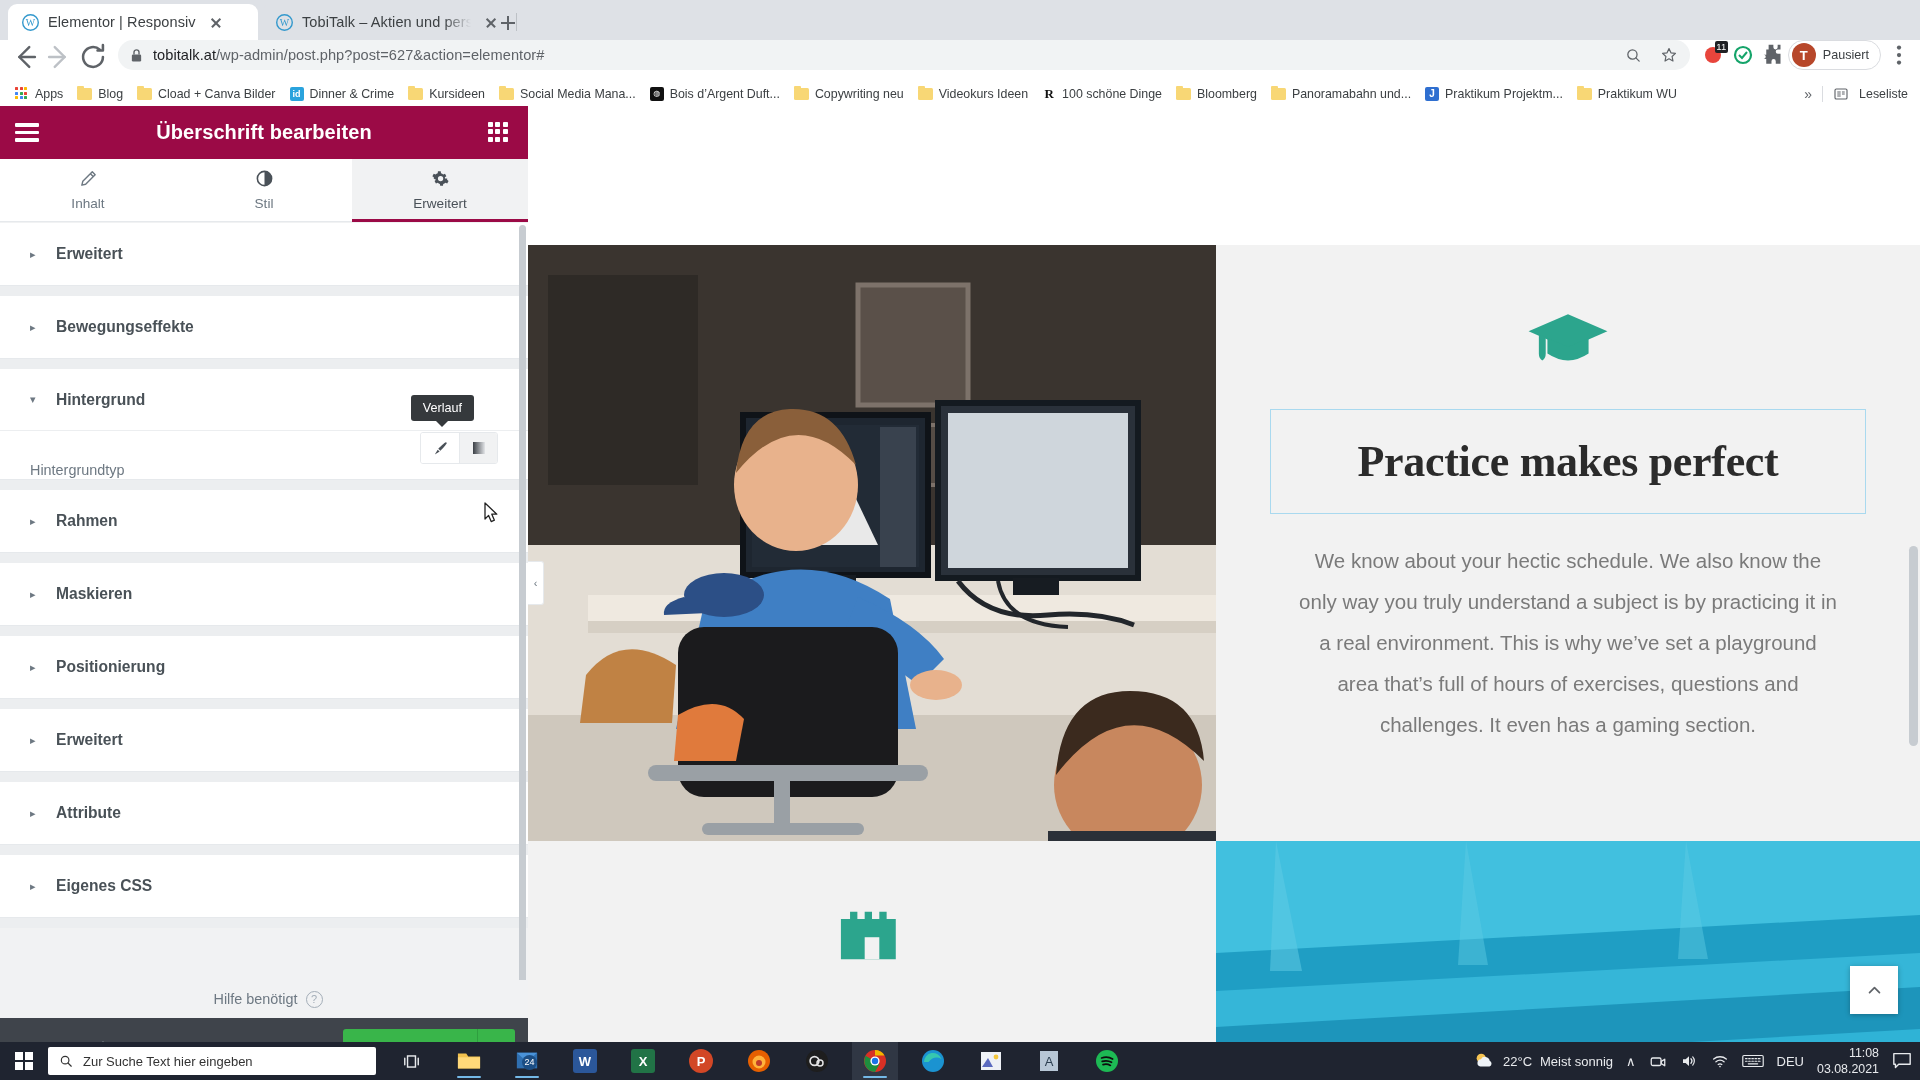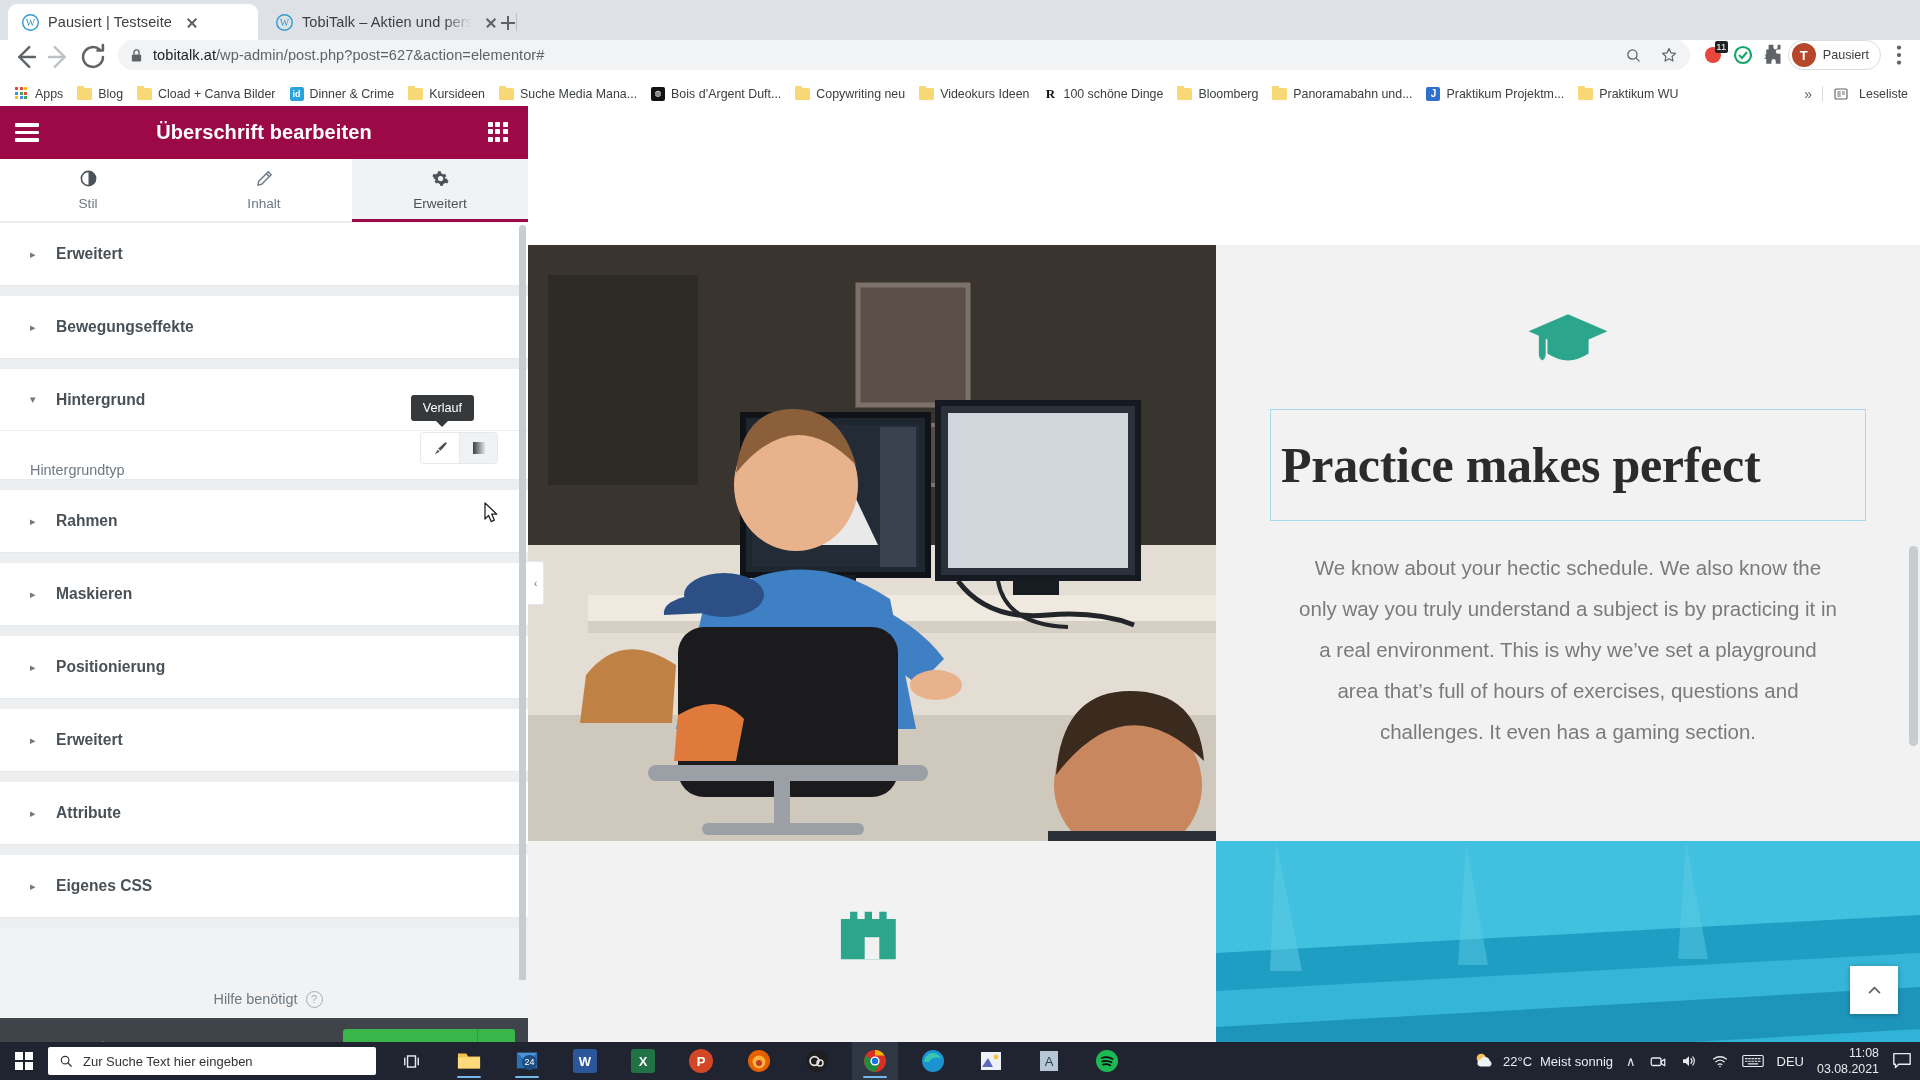--- a/index.html
+++ b/index.html
@@ -151,21 +151,21 @@
   
   .canvas { position: absolute; left: 528px; top: 106px; width: 1392px; height: 974px; background: #fff; overflow: hidden; }
   .canvas-inner { position: absolute; left: 0; top: 0; width: 1392px; height: 974px; }
 
   .row1 { position: absolute; left: 0; top: 139px; width: 1392px; height: 596px; display: flex; }
   .photo { width: 688px; height: 596px; position: relative; overflow: hidden; background: #2b2b2b; }
   .half-right { flex: 1; background: #f2f2f2; display: flex; flex-direction: column; align-items: center;
                 padding: 64px 54px 0 54px; }
   .cap-icon { width: 86px; height: 60px; margin-bottom: 40px; }
   .headline-box { width: 100%; border: 1px solid #a9d9ef; padding: 26px 10px; margin-bottom: 26px; }
-  .headline { font-family: "Liberation Serif", serif; font-size: 50px; color: #2b2b2b; font-weight: 700; letter-spacing: -.3px; }
+  .headline { font-family: "Liberation Serif", serif; font-size: 44px; color: #2b2b2b; text-align: center; font-weight: 700; letter-spacing: -.3px; }
   .blurb { font-size: 20.5px; line-height: 2.0; color: #7a7a7a; text-align: center; max-width: 540px; }
 
   .row2 { position: absolute; left: 0; top: 735px; width: 1392px; height: 260px; display: flex; }
   .half-left2 { width: 688px; background: #f2f2f2; display: flex; justify-content: center; padding-top: 56px; }
   .castle-icon { width: 76px; height: 64px; }
   .pool { flex: 1; position: relative; overflow: hidden; background: #2fa8c8; }
 
   .canvas-handle {
     position: absolute; left: 0; top: 455px; width: 16px; height: 44px; background: #fff;
     border: 1px solid #e6e9ec; border-left: none; border-radius: 0 3px 3px 0;
@@ -202,21 +202,21 @@
 
 <div class="browser">
 
   <div class="tabstrip">
 
     <div class="tab active" style="left:8px; width:250px;">
       <svg class="tab-fav" viewBox="0 0 24 24">
         <circle cx="12" cy="12" r="11" fill="none" stroke="#3499cd" stroke-width="2"></circle>
         <text x="12" y="17" font-size="14" font-family="Liberation Serif, serif" fill="#3499cd" text-anchor="middle">W</text>
       </svg>
-      <span class="tab-title">Pausiert | Testseite</span>
+      <span class="tab-title">Elementor | Responsiv</span>
       <span class="tab-close"></span>
     </div>
 
     <div class="tab inactive" style="left:262px; width:250px;">
       <svg class="tab-fav" viewBox="0 0 24 24">
         <circle cx="12" cy="12" r="11" fill="none" stroke="#3499cd" stroke-width="2"></circle>
         <text x="12" y="17" font-size="14" font-family="Liberation Serif, serif" fill="#3499cd" text-anchor="middle">W</text>
       </svg>
       <span class="tab-title">TobiTalk – Aktien und persönliche</span>
       <span class="tab-close"></span>
@@ -329,21 +329,21 @@
       <span class="bm-label">Dinner &amp; Crime</span>
     </div>
 
     <div class="bm">
       <span class="folder-ico"></span>
       <span class="bm-label">Kursideen</span>
     </div>
 
     <div class="bm">
       <span class="folder-ico"></span>
-      <span class="bm-label">Suche Media Mana...</span>
+      <span class="bm-label">Social Media Mana...</span>
     </div>
 
     <div class="bm">
       <span class="bm-ico" style="background:#111;border-radius:2px;color:#fff;font-size:8px;line-height:14px;text-align:center">◍</span>
       <span class="bm-label">Bois d’Argent Duft...</span>
     </div>
 
     <div class="bm">
       <span class="folder-ico"></span>
       <span class="bm-label">Copywriting neu</span>
@@ -410,34 +410,34 @@
         <i></i>
         <i></i>
         <i></i>
     </div>
   </div>
 
   <div class="tabs">
     <div class="ptab">
       <span class="glyph">
         <svg width="19" height="19" viewBox="0 0 24 24">
+            <path d="M16.8 3.6 20.4 7.2 8.4 19.2 3.6 20.4 4.8 15.6z" fill="none" stroke="#6d7882" stroke-width="1.8" stroke-linejoin="round"></path>
+            <path d="M14.4 6 18 9.6" stroke="#6d7882" stroke-width="1.8"></path>
+          </svg>
+      </span>
+      <span class="lbl">Inhalt</span>
+    </div>
+    <div class="ptab">
+      <span class="glyph">
+        <svg width="19" height="19" viewBox="0 0 24 24">
             <circle cx="12" cy="12" r="9" fill="none" stroke="#4a5158" stroke-width="2"></circle>
             <path d="M12 3 a9 9 0 0 1 0 18z" fill="#4a5158"></path>
           </svg>
       </span>
       <span class="lbl">Stil</span>
-    </div>
-    <div class="ptab">
-      <span class="glyph">
-        <svg width="19" height="19" viewBox="0 0 24 24">
-            <path d="M16.8 3.6 20.4 7.2 8.4 19.2 3.6 20.4 4.8 15.6z" fill="none" stroke="#6d7882" stroke-width="1.8" stroke-linejoin="round"></path>
-            <path d="M14.4 6 18 9.6" stroke="#6d7882" stroke-width="1.8"></path>
-          </svg>
-      </span>
-      <span class="lbl">Inhalt</span>
     </div>
     <div class="ptab active">
       <span class="glyph">
         <svg width="19" height="19" viewBox="0 0 24 24">
             <path d="M12 8.4a3.6 3.6 0 1 0 0 7.2 3.6 3.6 0 0 0 0-7.2zm9 3.6c0 .6-.05 1.2-.15 1.75l2.03 1.52-1.9 3.3-2.38-.95a8.9 8.9 0 0 1-3 1.74l-.35 2.54h-3.8l-.35-2.54a8.9 8.9 0 0 1-3-1.74l-2.38.95-1.9-3.3 2.03-1.52A9.3 9.3 0 0 1 2.7 12c0-.6.05-1.2.15-1.75L.82 8.73l1.9-3.3 2.38.95a8.9 8.9 0 0 1 3-1.74L8.45 2.1h3.8l.35 2.54a8.9 8.9 0 0 1 3 1.74l2.38-.95 1.9 3.3-2.03 1.52c.1.55.15 1.15.15 1.75z" fill="#4a5158" transform="scale(.93) translate(1,1)"></path>
           </svg>
       </span>
       <span class="lbl" style="color:#4a5158">Erweitert</span>
     </div>
   </div>

